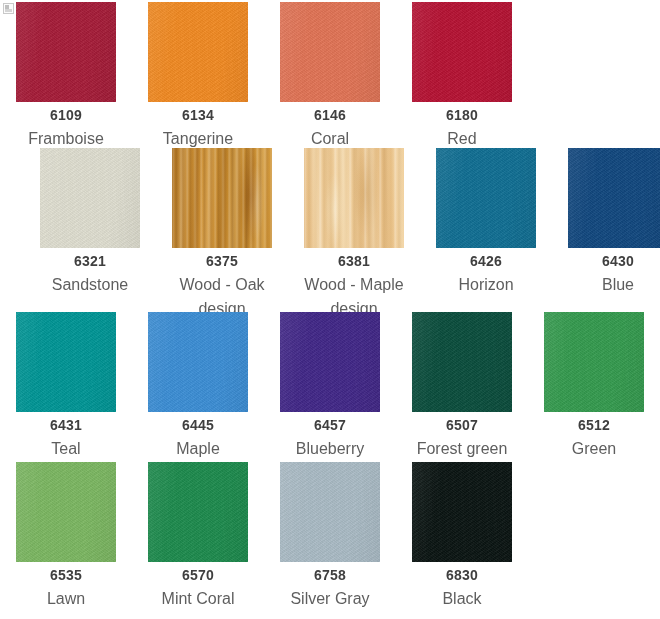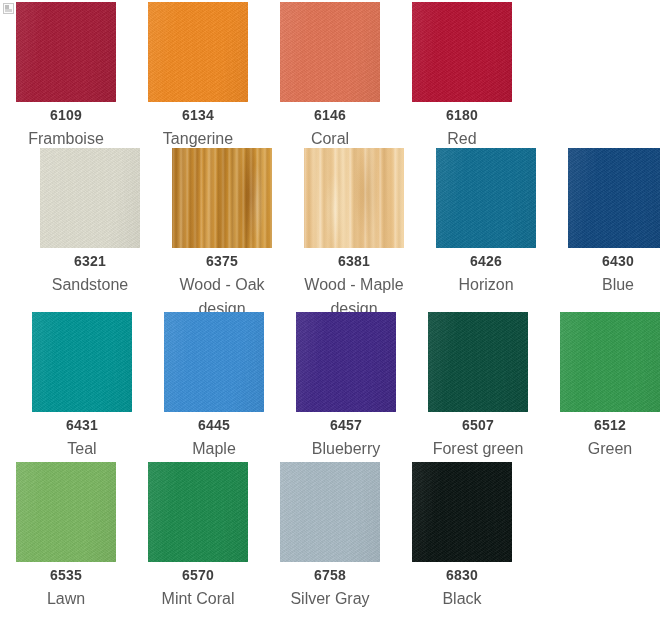--- a/index.html
+++ b/index.html
@@ -61,21 +61,21 @@
     flex-direction: column;
     align-items: center;
   }
 
   .swatch-row {
     width: 660px;
     display: flex;
   }
   .swatch-row.r1 { height: 146px; }
   .swatch-row.r2 { height: 164px; padding-left: 24px; }
-  .swatch-row.r3 { height: 150px; padding-left: 16px; }
+  .swatch-row.r3 { height: 150px; }
   .swatch-row.r4 { height: 150px; }
 
   .swatch-chip {
     width: 100px;
     height: 100px;
     flex: 0 0 auto;
     position: relative;
     overflow: hidden;
   }
 

